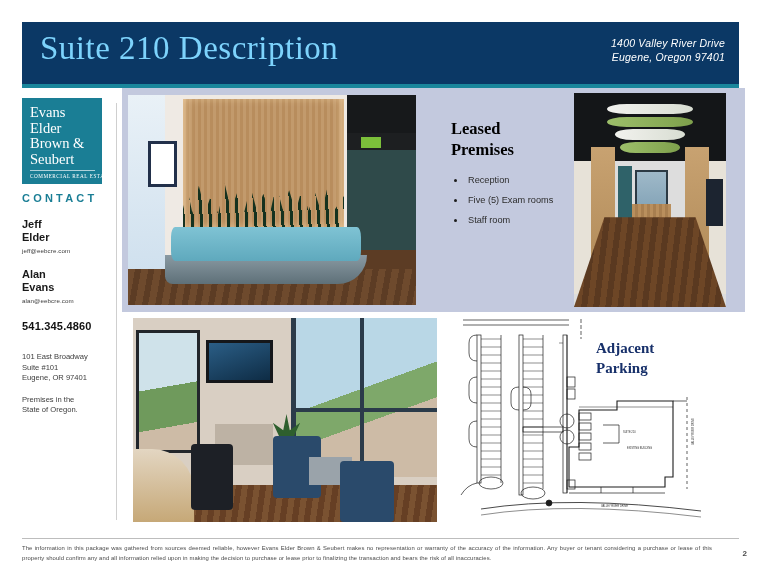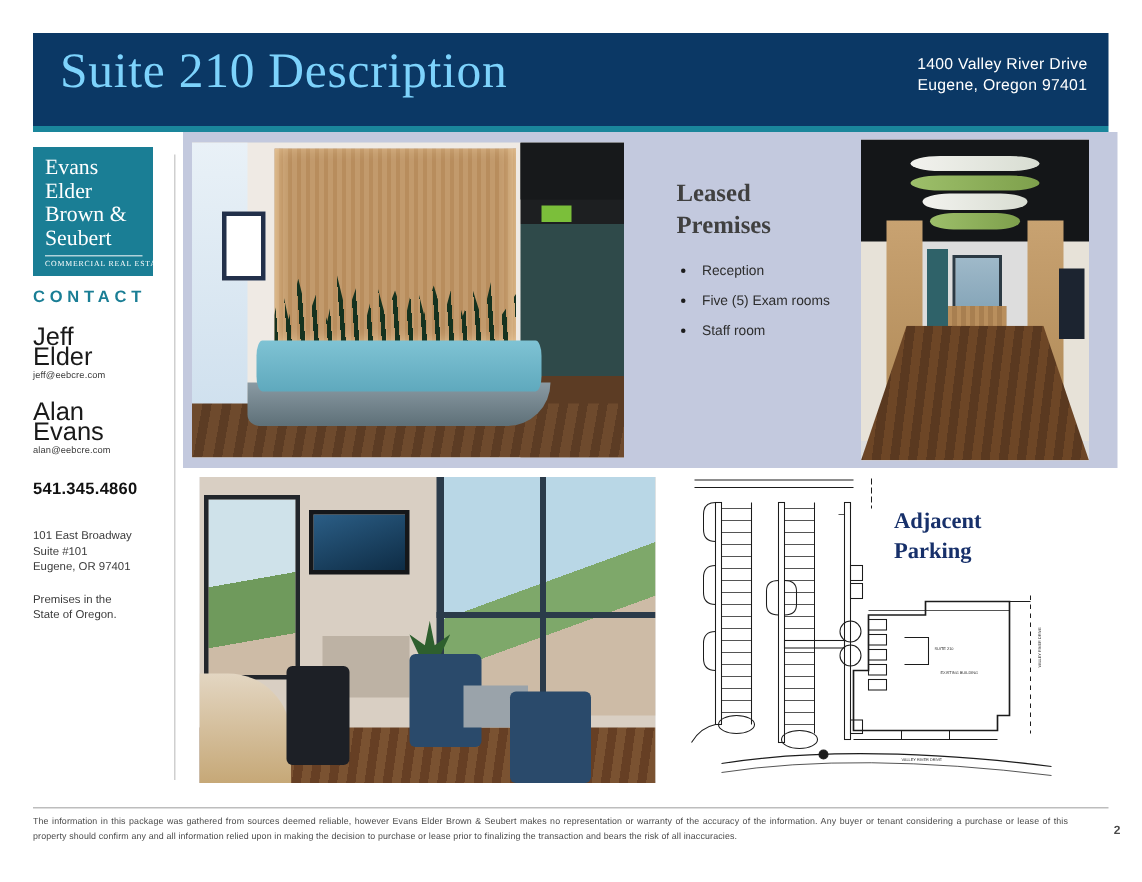--- a/index.html
+++ b/index.html
@@ -18,22 +18,22 @@
     background: #0b3865;
   }
   .header-title {
     position: absolute; left: 18px; top: 8px;
     font-family: "Liberation Serif", serif;
     font-size: 33px; color: #7dd3fc; letter-spacing: .5px;
     white-space: nowrap;
   }
   .header-address {
     position: absolute; right: 14px; top: 14px;
-    text-align: center; color: #ffffff;
-    font-size: 10.5px; line-height: 14px; letter-spacing: .2px;
+    text-align: right; color: #ffffff;
+    font-size: 10.5px; line-height: 14px; letter-spacing: .2px; font-style: italic;
   }
   .teal-rule {
     position: absolute; left: 22px; top: 84px; width: 717px; height: 4px;
     background: #1a869b;
   }
 
   
   .sidebar { position: absolute; left: 22px; top: 98px; width: 90px; }
   .logo-box {
     width: 80px; background: #1a7e95; padding: 7px 7px 5px 8px;
@@ -47,21 +47,21 @@
     font-family: "Liberation Serif", serif;
     color: #ffffff; font-size: 5.2px; letter-spacing: .55px;
     margin-top: 3px; border-top: 1px solid rgba(255,255,255,.65);
     padding-top: 2px; white-space: nowrap;
   }
   .contact-head {
     margin-top: 8px; color: #1a7e95; font-size: 11px;
     font-weight: bold; letter-spacing: 3.2px;
   }
   .person-name {
-    margin-top: 14px; font-size: 17px; font-weight: normal;
+    margin-top: 14px; font-size: 11px; font-weight: bold;
     color: #1a1a1a; line-height: 13px;
   }
   .person-email {
     margin-top: 3px; font-size: 6.2px; color: #3a3a3a; letter-spacing: .1px;
   }
   .phone {
     margin-top: 16px; font-size: 11px; font-weight: bold; color: #111;
     letter-spacing: .2px;
   }
   .addr-block {
@@ -85,21 +85,21 @@
   .photo { position: absolute; overflow: hidden; background: #ddd; }
   .ph-reception { left: 6px; top: 7px; width: 288px; height: 210px; }
   .ph-hallway  { left: 452px; top: 5px; width: 152px; height: 214px; }
 
   
   .leased {
     position: absolute; left: 329px; top: 30px; width: 120px;
   }
   .leased-title {
     font-family: "Liberation Serif", serif;
-    font-size: 16.5px; font-weight: bold; color: #404040; line-height: 21px;
+    font-size: 16.5px; font-weight: bold; color: #000000; line-height: 21px;
   }
   .leased-list { margin-top: 14px; list-style: none; }
   .leased-list li {
     position: relative; font-size: 9.2px; color: #2d2d2d;
     line-height: 12px; margin-bottom: 8px; padding-left: 17px;
   }
   .leased-list li .bullet {
     position: absolute; left: 3px; top: 4.5px;
     width: 3.4px; height: 3.4px; border-radius: 50%; background: #1d1d1d;
   }

